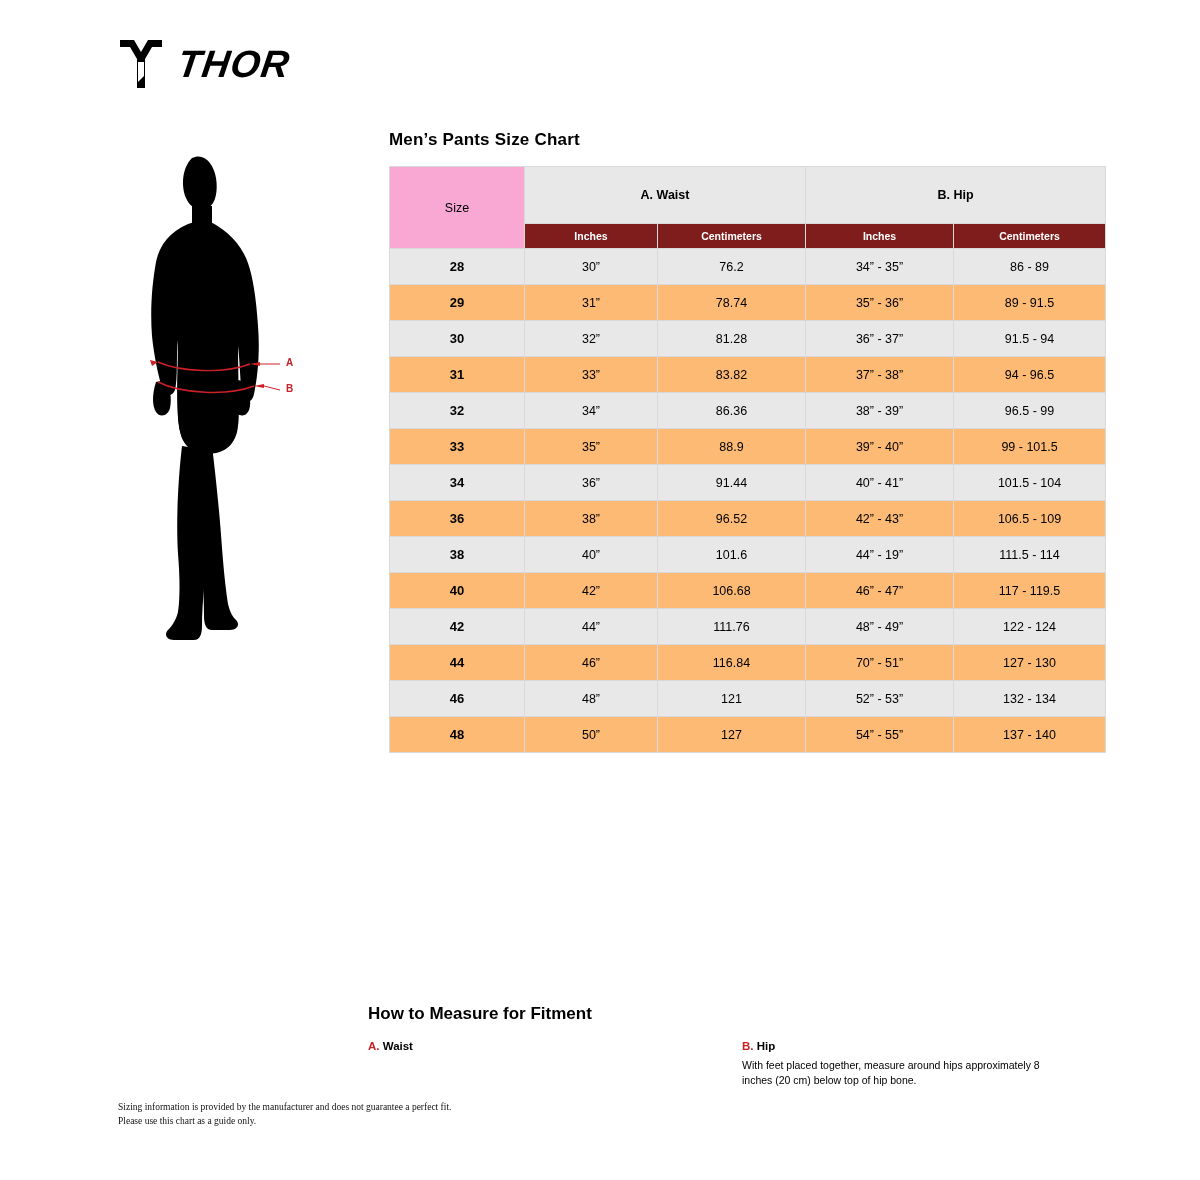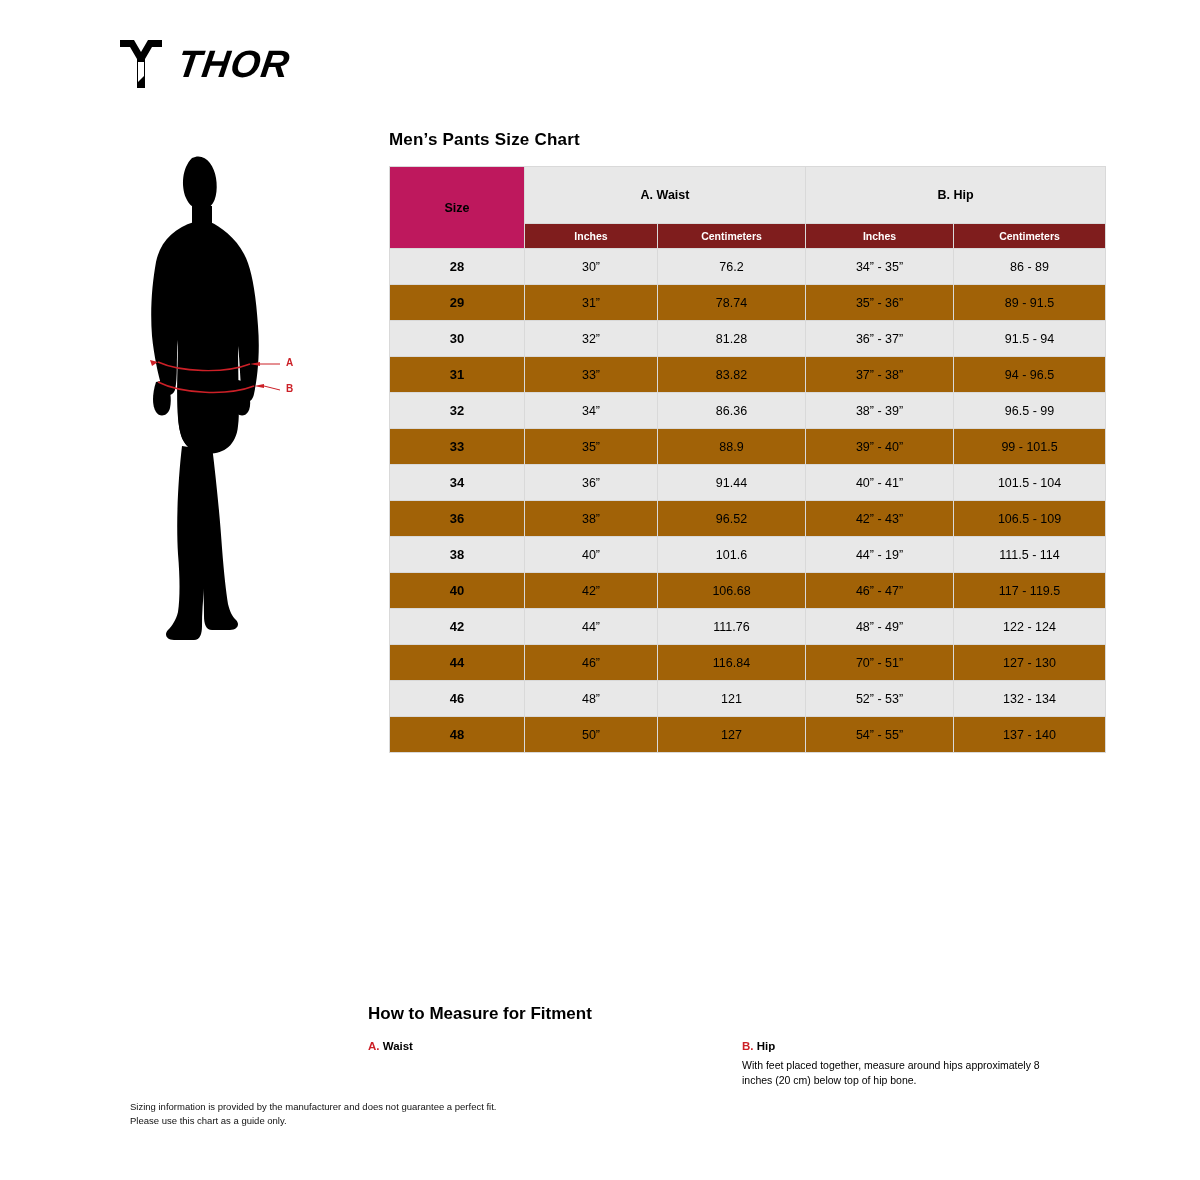--- a/index.html
+++ b/index.html
@@ -69,35 +69,35 @@
     text-align: center;
     vertical-align: middle;
   }
   .hdr-group {
     background: #e8e8e8;
     font-size: 12.5px;
     font-weight: bold;
     height: 54px;
   }
   .hdr-size {
-    background: #be185d;
+    background: #f9a8d4;
     font-size: 12.5px;
-    font-weight: bold;
+    font-weight: normal;
   }
   .hdr-sub {
     background: #7f1d1d;
     color: #ffffff;
     font-size: 10.5px;
     font-weight: bold;
     height: 22px;
     border: 1px solid #000000;
   }
   tbody tr { height: 36px; }
   tbody tr.odd td { background: #e8e8e8; }
-  tbody tr.even td { background: #a16207; }
+  tbody tr.even td { background: #fdba74; }
   tbody td { font-size: 12.5px; }
   tbody td.size-cell { font-weight: bold; font-size: 13px; }
 
   
   .howto {
     position: absolute;
     left: 368px;
     top: 988px;
     width: 716px;
   }
@@ -120,25 +120,26 @@
   .howto-head .letter { color: #cc2027; }
   .howto-body {
     font-size: 10.5px;
     line-height: 1.45;
     max-width: 330px;
   }
 
   
   .footer {
     position: absolute;
-    left: 130px;
+    left: 118px;
     top: 1100px;
     font-size: 9.5px;
     line-height: 1.5;
     color: #111;
+    font-family: Liberation Serif, serif;
   }
 
   .ab-label {
     position: absolute;
     font-size: 10px;
     font-weight: bold;
     color: #cc2027;
   }
 </style>
 </head>

